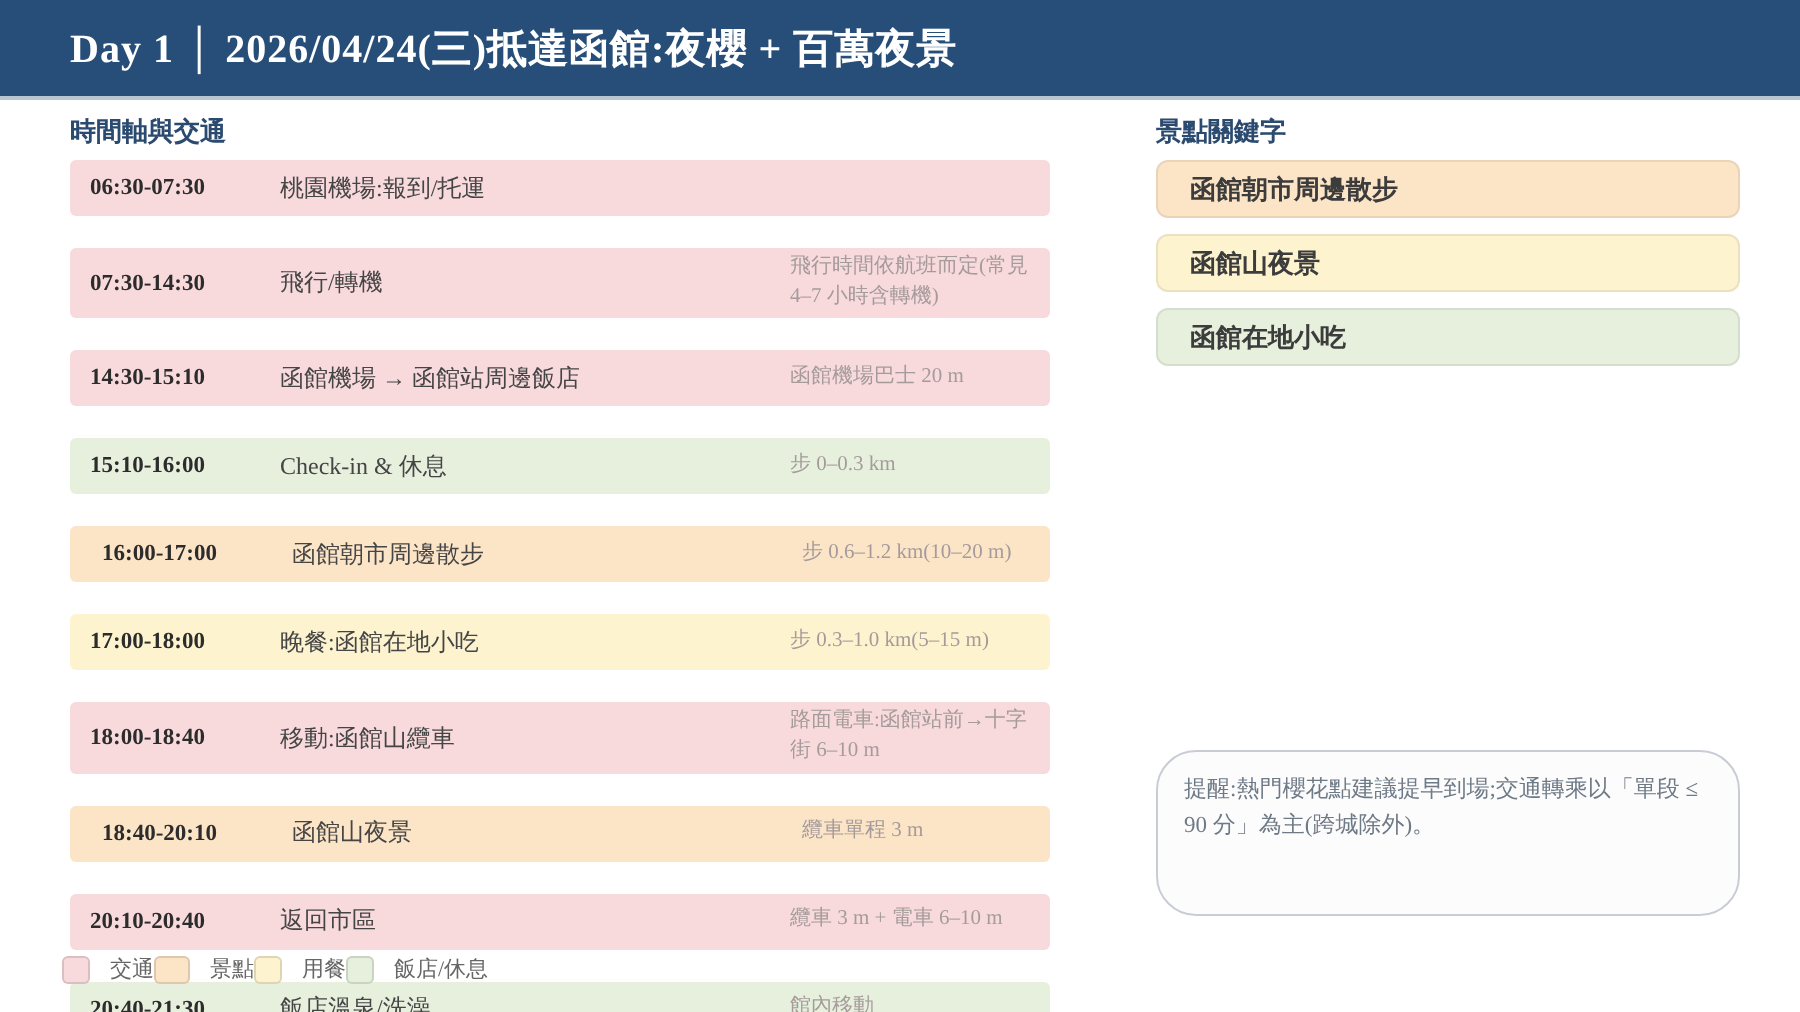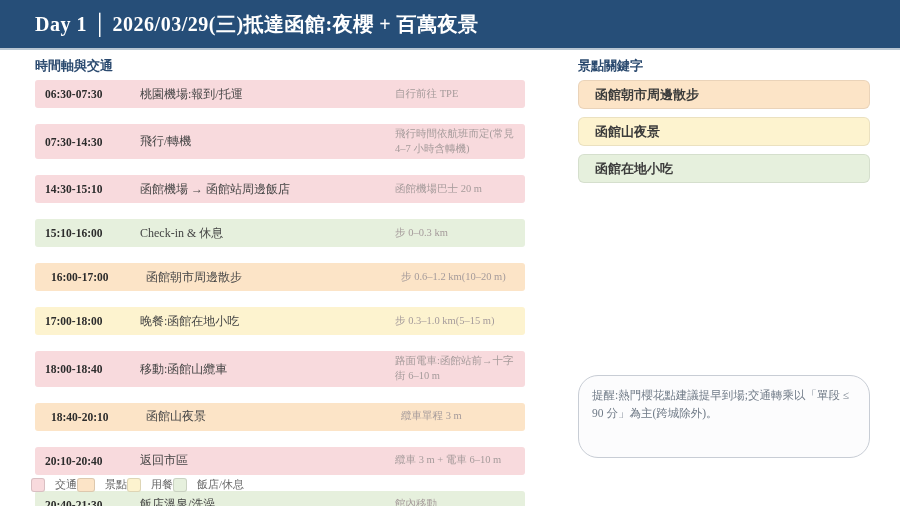--- a/index.html
+++ b/index.html
@@ -69,30 +69,29 @@
   .legend-item { display: flex; align-items: center; gap: 10px; font-size: 11px; color: #666666; }
   .swatch {
     width: 14px; height: 14px; border-radius: 3px;
     border: 1px solid rgba(0,0,0,0.12); box-sizing: border-box;
   }
 </style>
 </head>
 <body>
 
 <div class="header">
-  <div class="header-title">Day 1 │ 2026/03/29(三)抵達函館:夜櫻 + 百萬夜景</div>
+  <div class="header-title">Day 1 │ 2026/04/24(三)抵達函館:夜櫻 + 百萬夜景</div>
 </div>
 
 <div class="left-col">
   <div class="section-title">時間軸與交通</div>
   <div class="trows">
     <div class="trow cat-transport">
       <div class="c-time">06:30-07:30</div>
       <div class="c-act">桃園機場:報到/托運</div>
-      <div class="c-tr">自行前往 TPE</div>
     </div>
     <div class="trow cat-transport">
       <div class="c-time">07:30-14:30</div>
       <div class="c-act">飛行/轉機</div>
       <div class="c-tr">飛行時間依航班而定(常見 4–7 小時含轉機)</div>
     </div>
     <div class="trow cat-transport">
       <div class="c-time">14:30-15:10</div>
       <div class="c-act">函館機場 → 函館站周邊飯店</div>
       <div class="c-tr">函館機場巴士 20 m</div>

